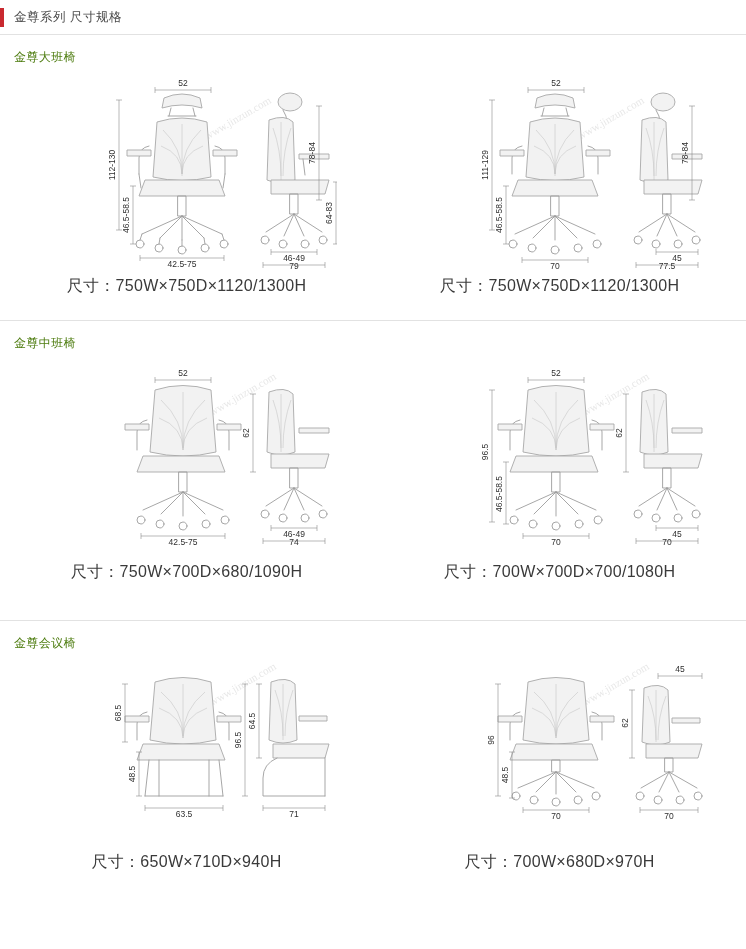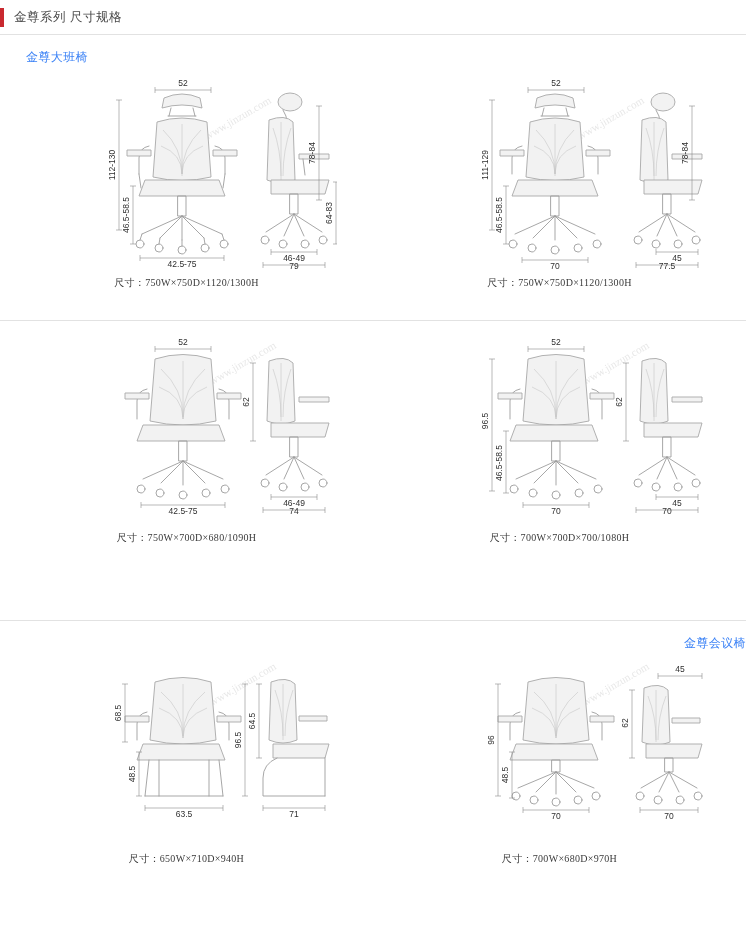--- a/index.html
+++ b/index.html
@@ -44,45 +44,44 @@
   }
   
   .section {
     position: relative;
     border-bottom: 1px solid #e2e2e2;
     box-sizing: border-box;
   }
   .section:last-child { border-bottom: none; }
   .section-title {
     font-size: 12px;
-    color: #3b82f6;
-    padding: 14px 0 0 26px;
+    color: #4d7c0f;
+    padding: 14px 0 0 14px;
     letter-spacing: 0.4px;
   }
   .section-body {
     display: flex;
     justify-content: space-around;
     align-items: flex-start;
     padding-top: 4px;
   }
   .item {
     width: 50%;
     display: flex;
     flex-direction: column;
     align-items: center;
   }
   .drawing-wrap {
     position: relative;
   }
   .caption {
-    font-size: 10px;
+    font-size: 16px;
     color: #3a3a3a;
     margin-top: 6px;
     letter-spacing: 0.3px;
-    font-family: Liberation Serif, serif;
   }
   
   .dwg { display:block; }
   .wm {
     font-size: 11px;
     fill: #e8e8e8;
     font-family: "Liberation Serif", serif;
   }
   text.dim {
     font-size: 8.5px;
@@ -232,20 +231,21 @@
             <path class="lead" d="M226 195 h62 M226 192 v6 M288 192 v6"></path>
             <text class="dim" x="257" y="199" text-anchor="middle">77.5</text>
           </svg>
         </div>
         <div class="caption">尺寸：750W×750D×1120/1300H</div>
       </div>
     </div>
   </div>
 
   <div class="section" style="height:300px;">
+    <div class="section-title">金尊中班椅</div>
     <div class="section-body">
 
       <div class="item">
         <div class="drawing-wrap">
           <svg class="dwg" width="300" height="200" viewBox="0 0 300 200">
             <text class="wm" x="175" y="60" transform="rotate(-30 175 60)">www.jinzun.com</text>
 
             <path class="chair-fill" d="M118 34 q28 -9 56 0 l5 62 q-33 8 -66 0 z"></path>
             <path class="mesh" d="M146 36 v58 M124 44 q22 20 22 48 M168 44 q-22 20 -22 48 M122 62 q24 9 24 32 M170 62 q-24 9 -24 32"></path>
             <path class="chair" d="M110 64 q-10 2 -10 12 l0 18 M182 64 q10 2 10 12 l0 18"></path>
@@ -327,21 +327,21 @@
             <text class="dim" x="267" y="181" text-anchor="middle">45</text>
             <path class="lead" d="M226 185 h62 M226 182 v6 M288 182 v6"></path>
             <text class="dim" x="257" y="189" text-anchor="middle">70</text>
           </svg>
         </div>
         <div class="caption">尺寸：700W×700D×700/1080H</div>
       </div>
     </div>
   </div>
 
-  <div class="section" style="height:328px;text-align:right;">
+  <div class="section" style="height:328px;">
     <div class="section-title">金尊会议椅</div>
     <div class="section-body">
 
       <div class="item">
         <div class="drawing-wrap">
           <svg class="dwg" width="300" height="190" viewBox="0 0 300 190">
             <text class="wm" x="175" y="50" transform="rotate(-30 175 50)">www.jinzun.com</text>
 
             <path class="chair-fill" d="M118 26 q28 -9 56 0 l5 58 q-33 8 -66 0 z"></path>
             <path class="mesh" d="M146 28 v54 M124 36 q22 18 22 44 M168 36 q-22 18 -22 44 M122 52 q24 9 24 30 M170 52 q-24 9 -24 30"></path>

